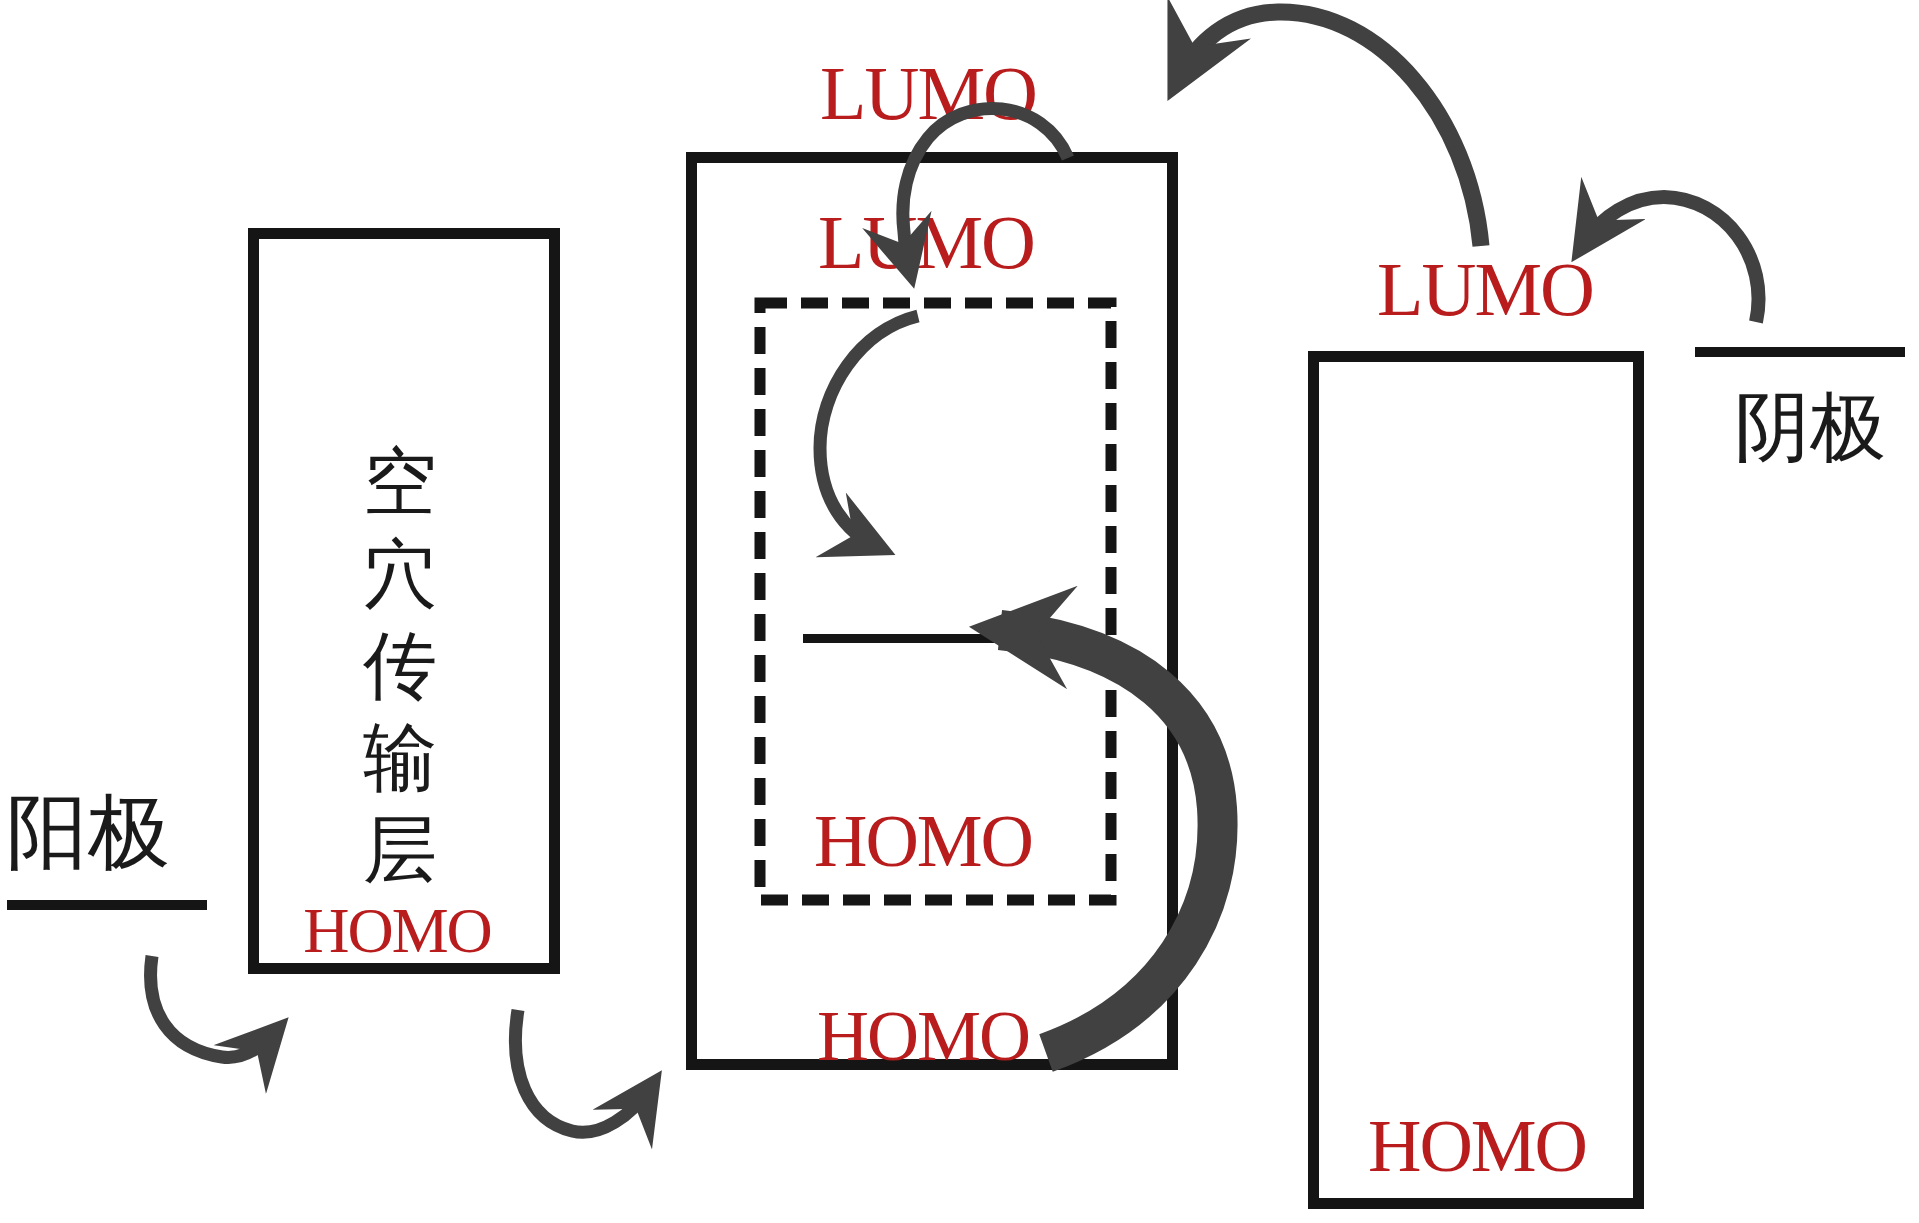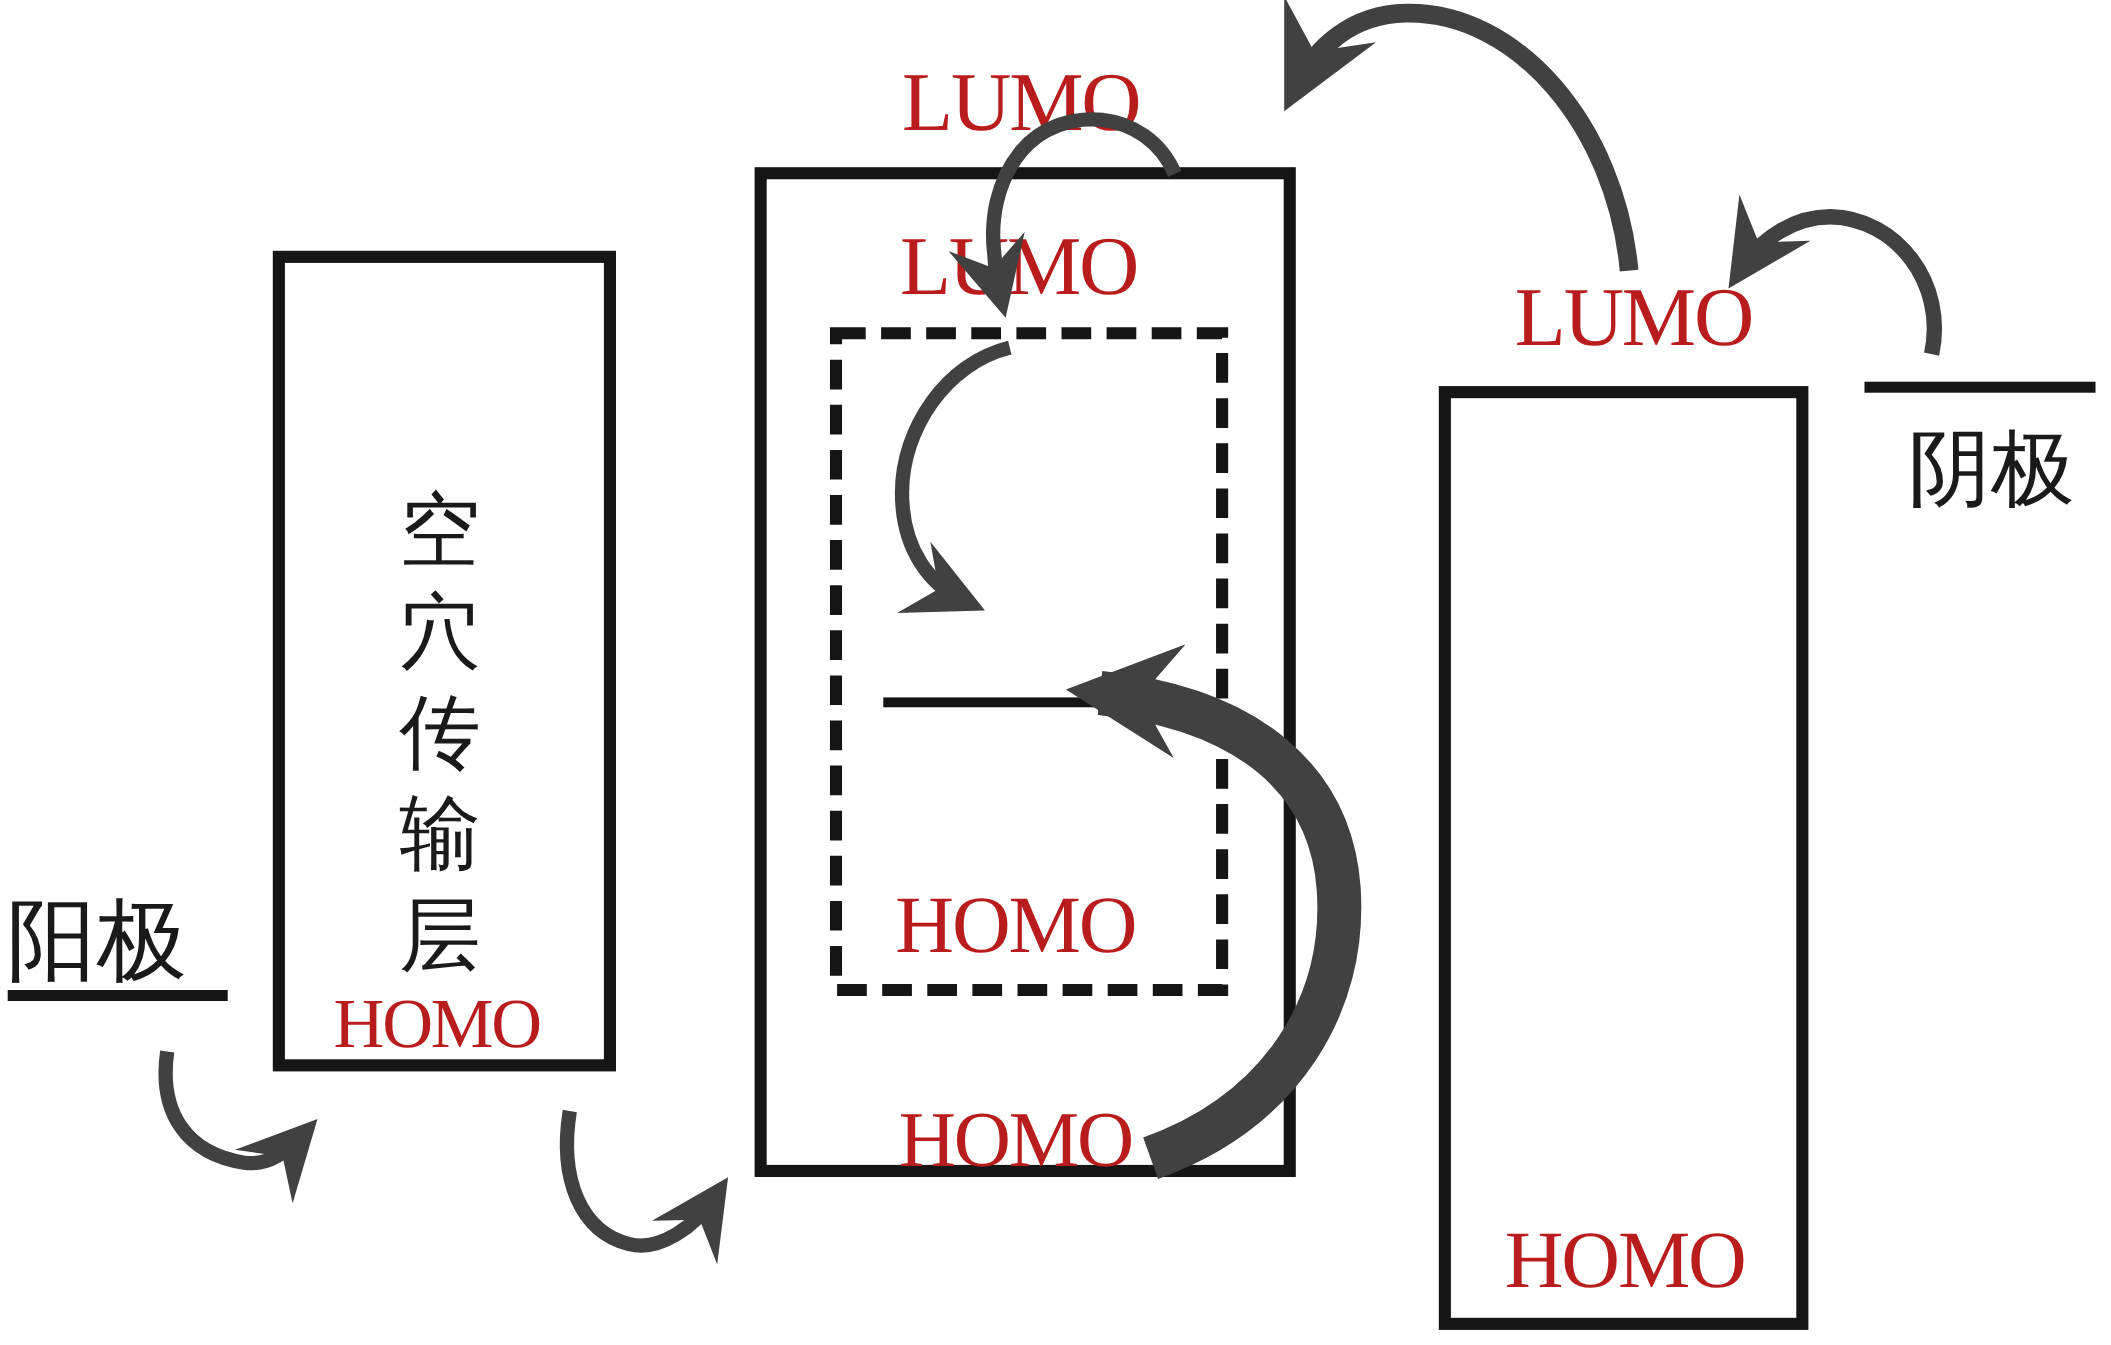--- a/index.html
+++ b/index.html
@@ -39,21 +39,21 @@
 
   <div class="box" style="left:686px;top:152px;width:492px;height:918px;"></div>
 
   <div class="box" style="left:1308px;top:351px;width:336px;height:858px;"></div>
 
   <div class="hline" style="left:7px;top:900px;width:200px;height:10px;"></div>
   <div class="hline" style="left:1695px;top:347px;width:210px;height:10px;"></div>
 
   <div class="hline" style="left:803px;top:634px;width:277px;height:9px;"></div>
 
-  <div class="cjk-h" style="left:88px;top:856px;font-size:82px;">阳极</div>
+  <div class="cjk-h" style="left:88px;top:832px;font-size:82px;">阳极</div>
   <div class="cjk-h" style="left:1810px;top:427px;font-size:76px;text-align:right;">阴极</div>
 
   <div class="cjk" style="left:400px;top:396px;width:80px;font-size:74px;line-height:92px;margin-top:40px;">空穴传输层</div>
 
   <div class="lvl" style="left:928px;top:93px;font-size:76px;">LUMO</div>
   <div class="lvl" style="left:926px;top:242px;font-size:76px;">LUMO</div>
   <div class="lvl" style="left:923px;top:841px;font-size:74px;">HOMO</div>
   <div class="lvl" style="left:923px;top:1036px;font-size:72px;">HOMO</div>
   <div class="lvl" style="left:397px;top:931px;font-size:64px;">HOMO</div>
   <div class="lvl" style="left:1485px;top:289px;font-size:76px;">LUMO</div>

